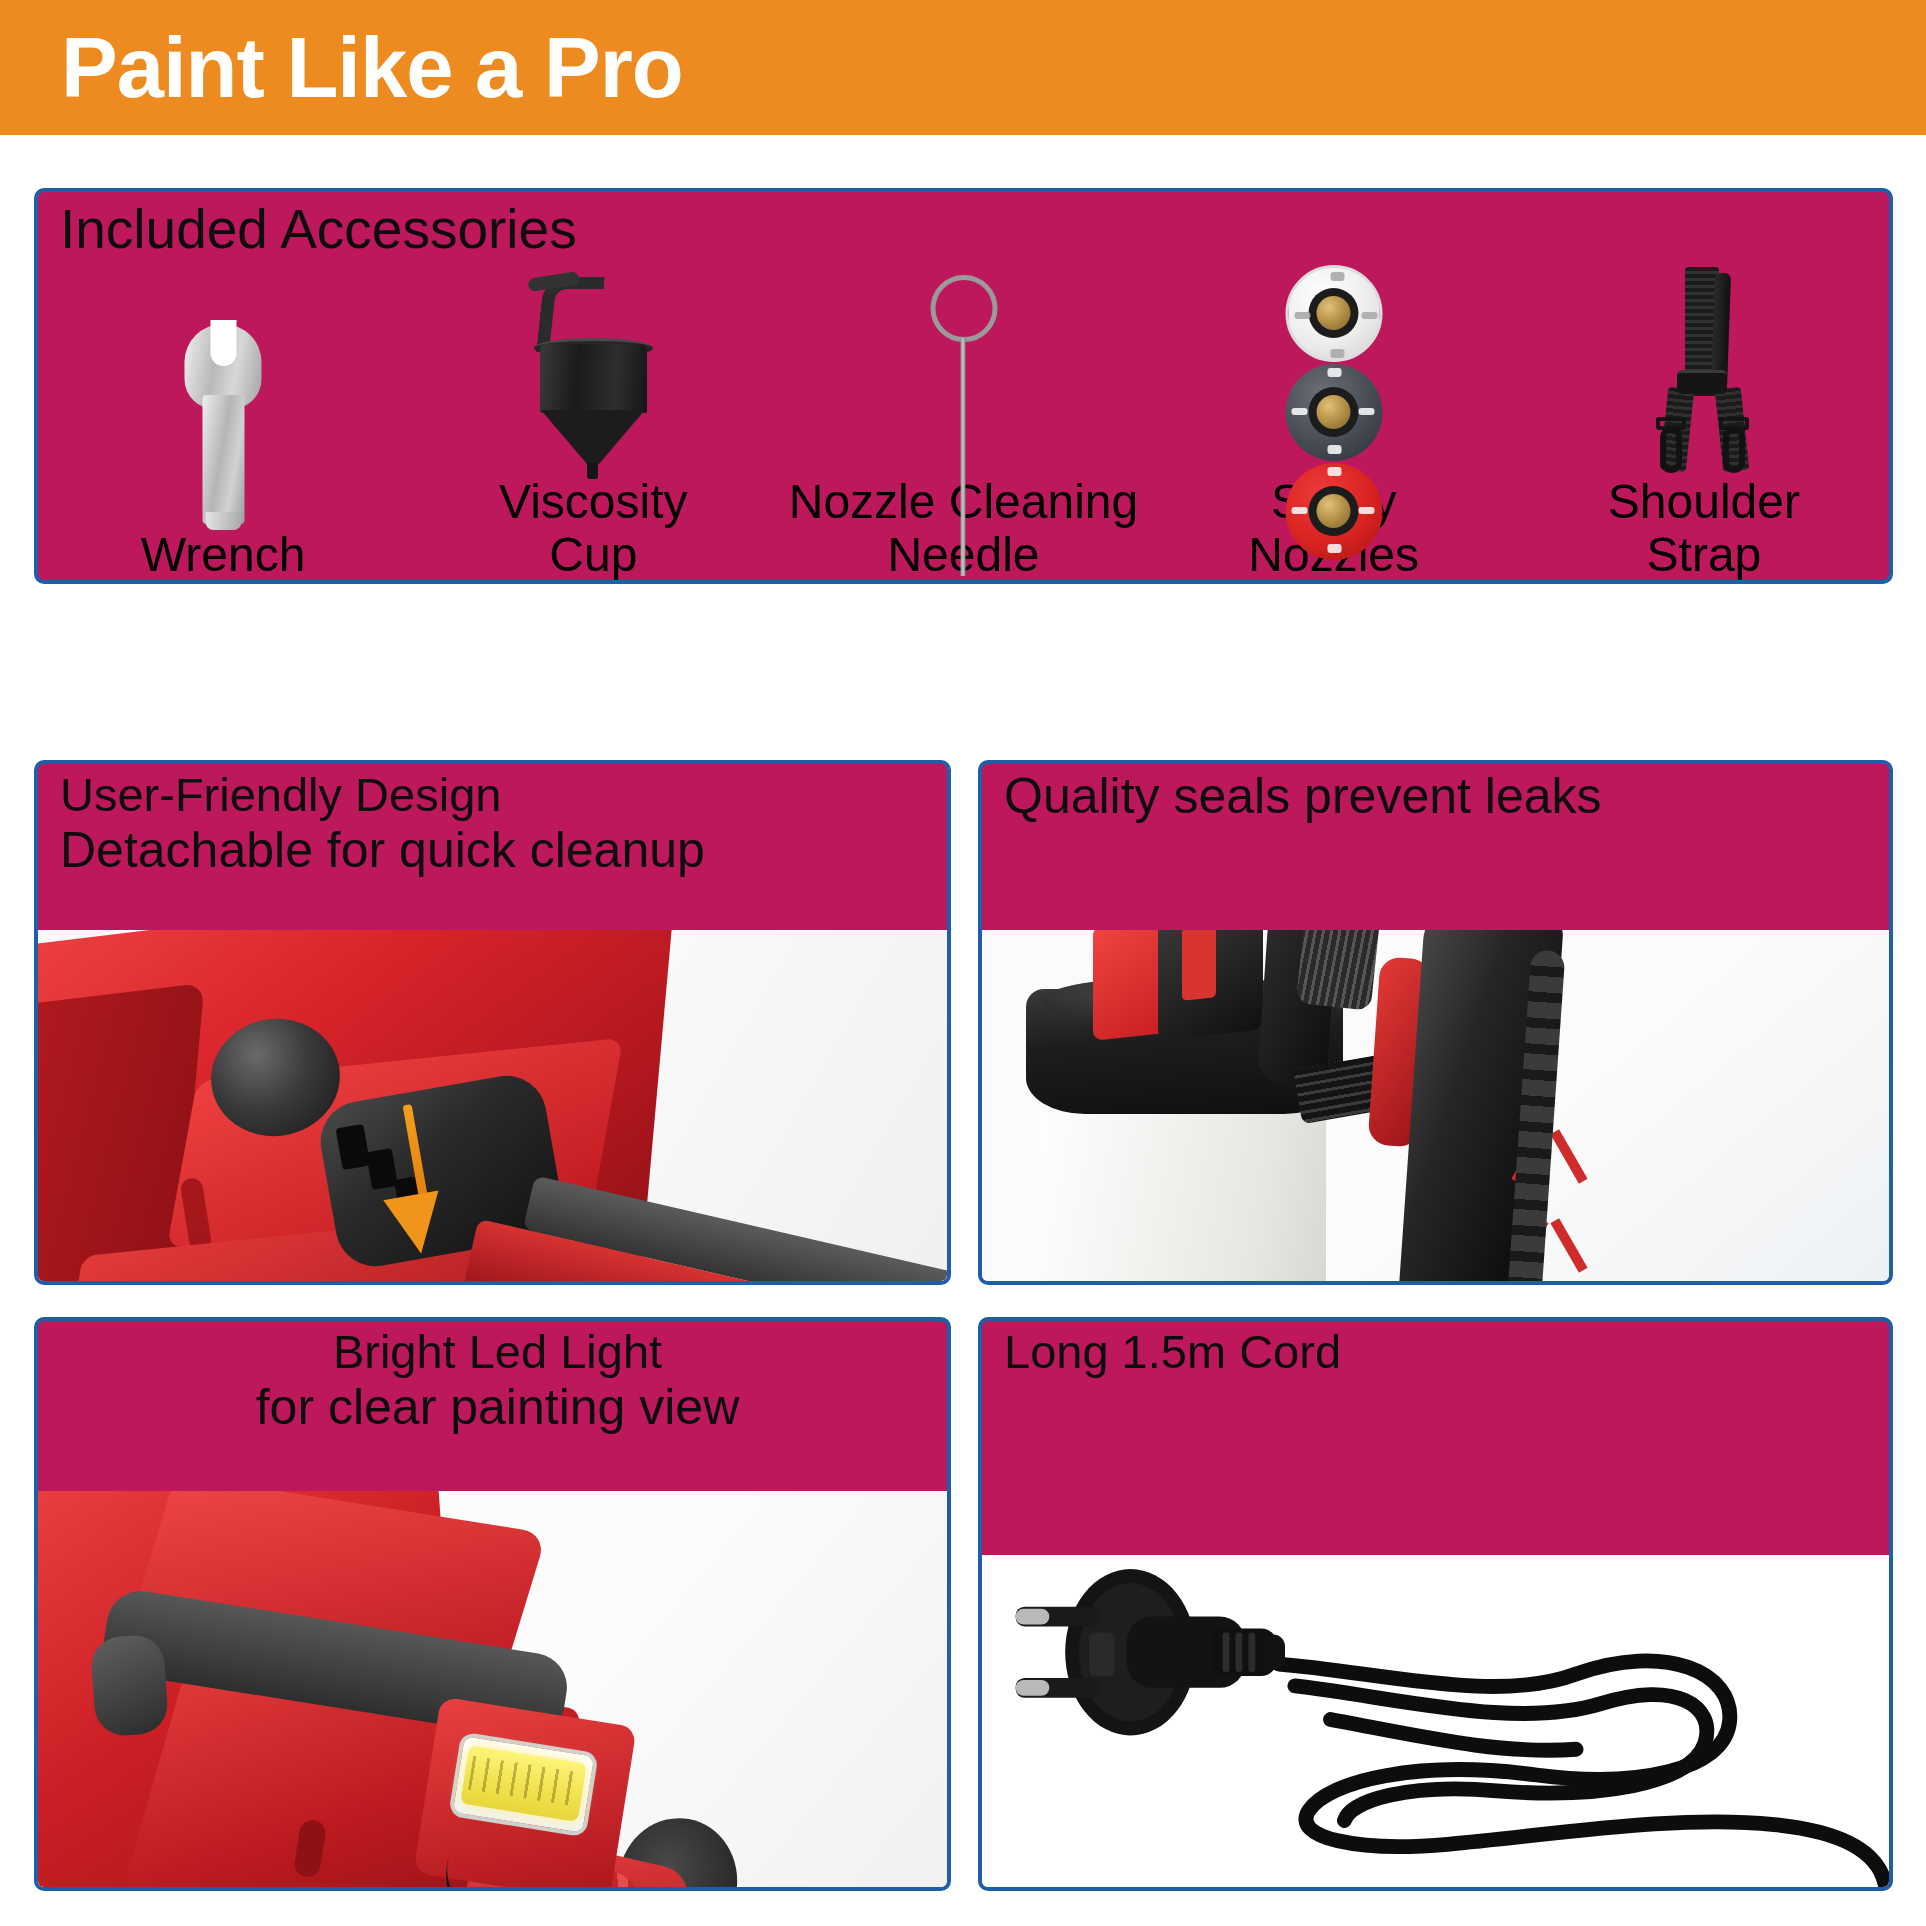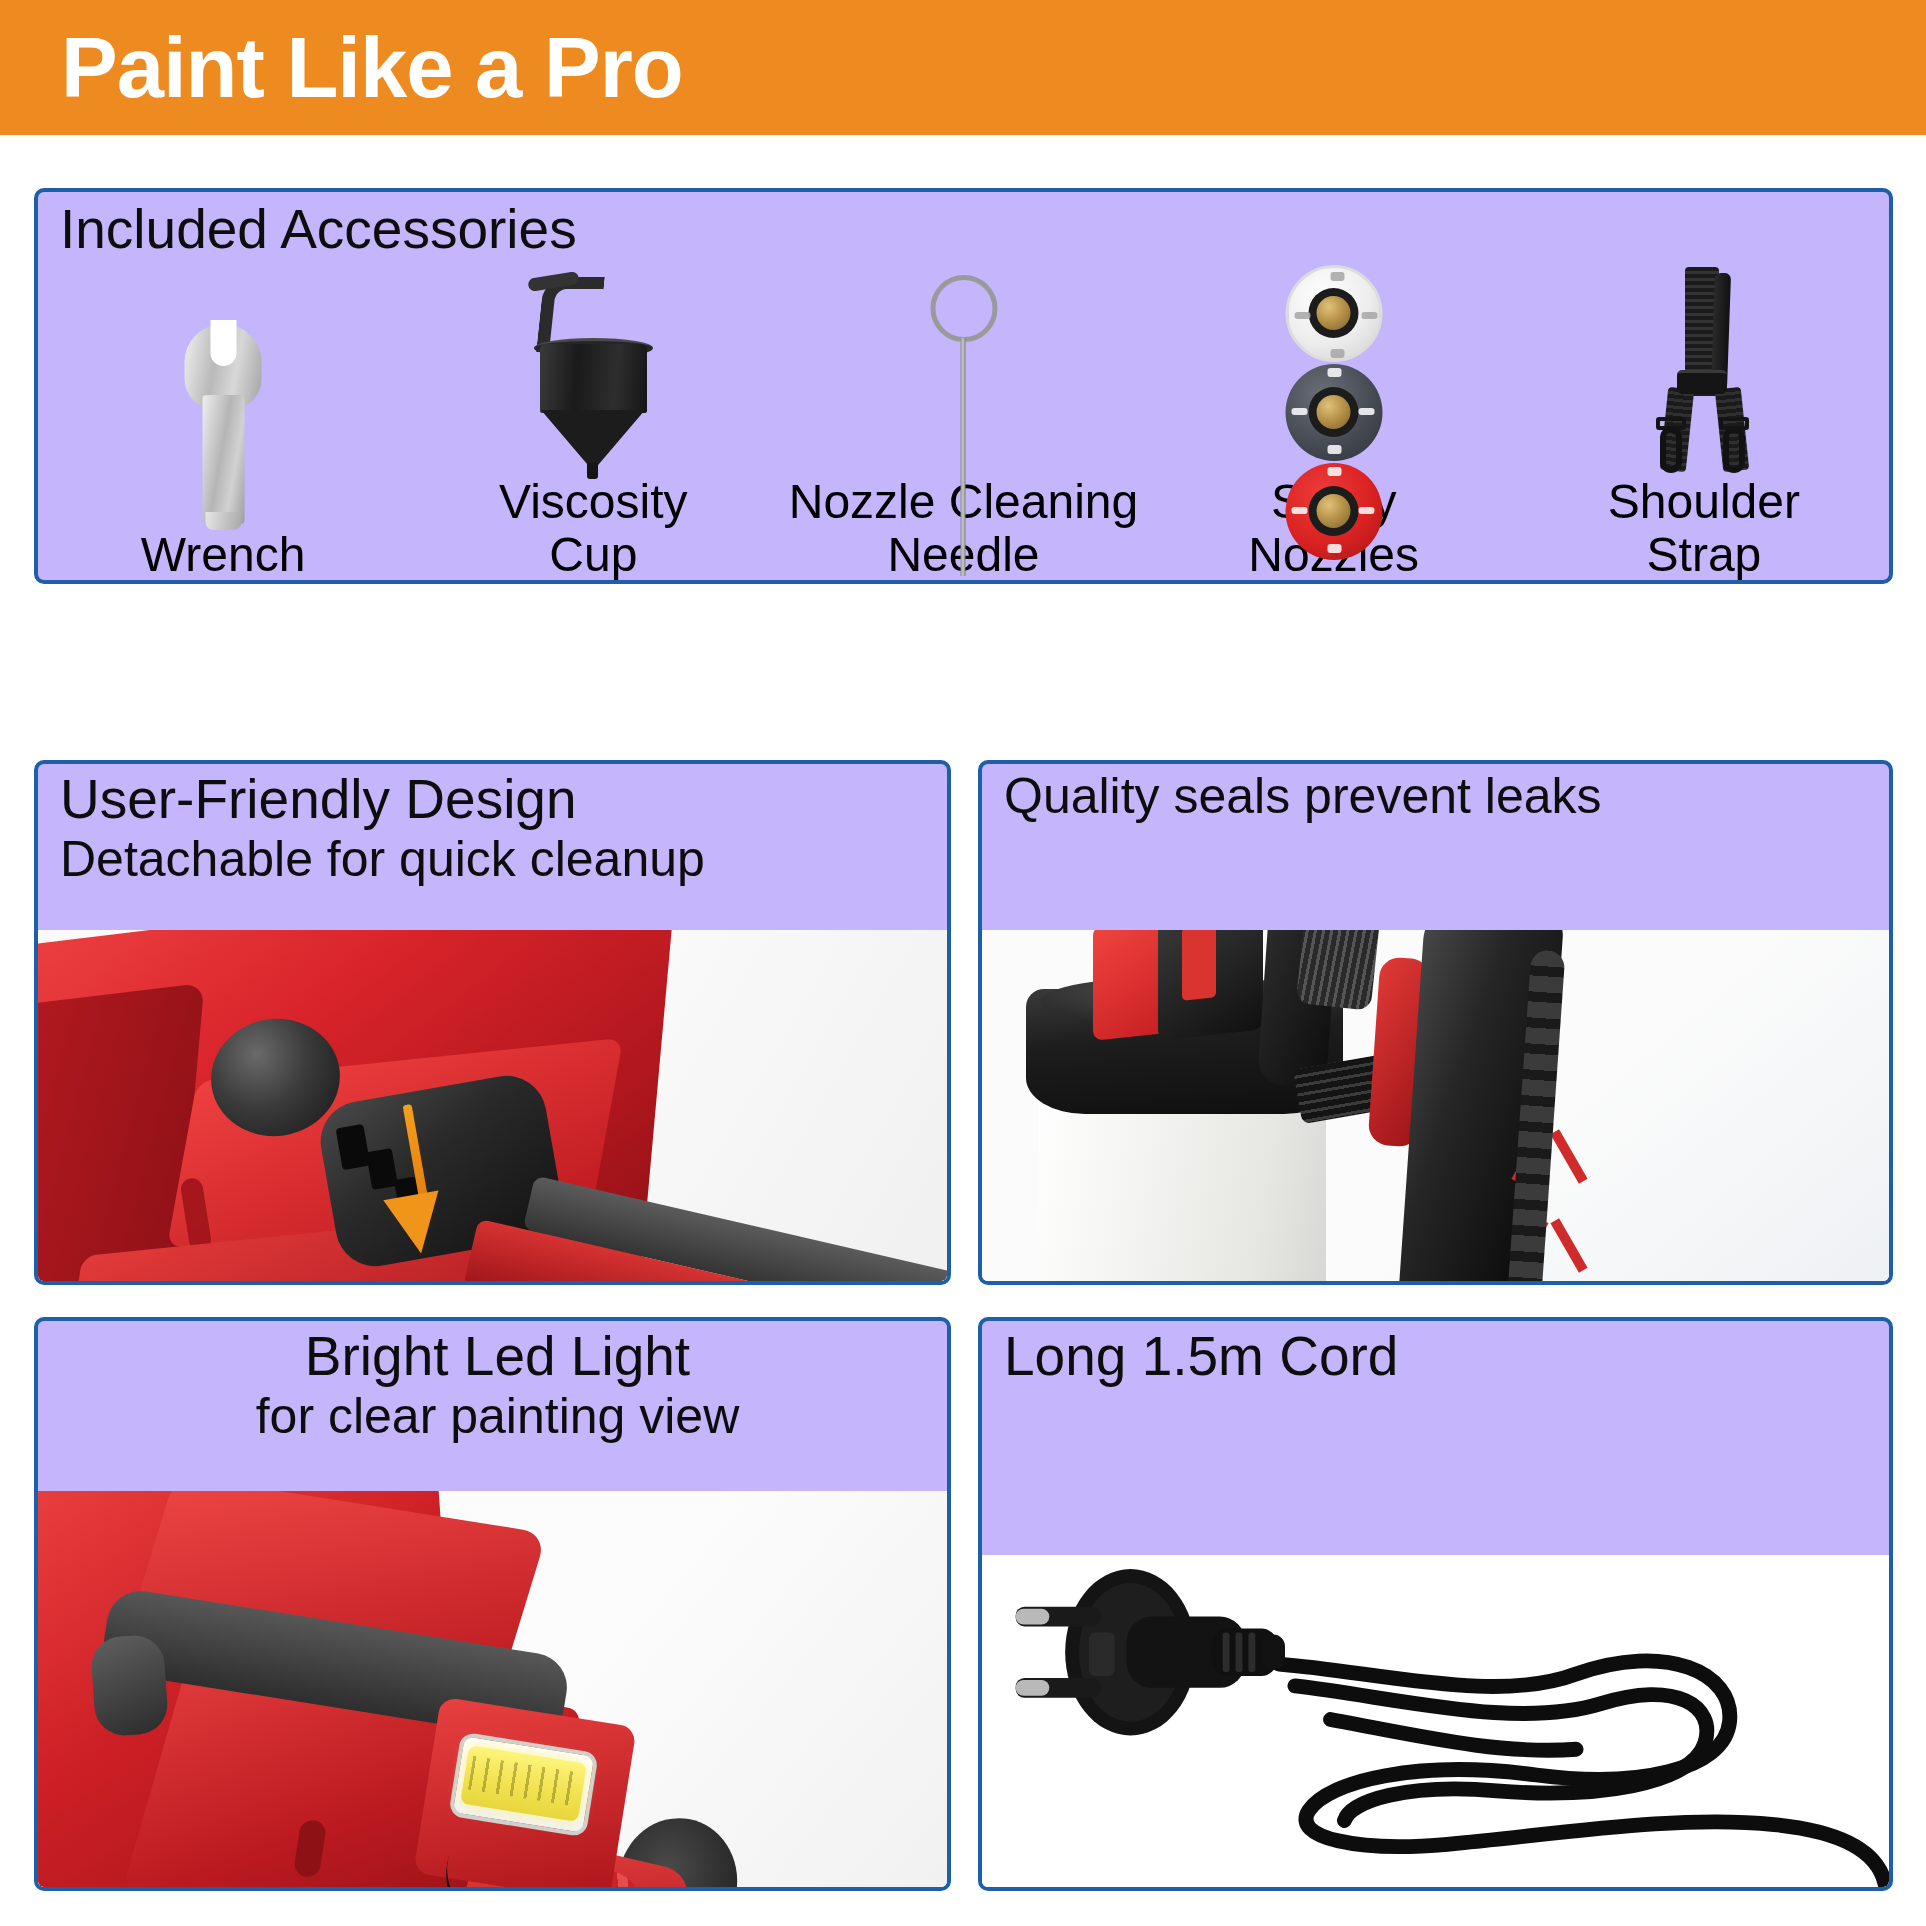--- a/index.html
+++ b/index.html
@@ -24,21 +24,21 @@
     font-weight: bold;
     letter-spacing: -1px;
     padding-left: 61px;
     line-height: 1;
     white-space: nowrap;
   }
 
   
   .card {
     position: absolute;
-    background: #c4b5fd;
+    background: #be185d;
     border: 4px solid #1F5FA8;
     border-radius: 10px;
     overflow: hidden;
   }
 
   
   .acc-panel { left: 34px; top: 188px; width: 1859px; height: 396px; }
   .acc-title {
     position: absolute; left: 22px; top: 6px;
     font-size: 55px; color: #0d0d0d; line-height: 1.15;
@@ -220,21 +220,21 @@
     position: absolute; width: 30px; height: 13px;
     border: 4px solid #141414; border-radius: 3px;
   }
   .st-ring-l { left: 36px; top: 150px; }
   .st-ring-r { left: 99px; top: 150px; }
 
   
   .feat { }
   .feat-text { position: absolute; left: 22px; top: 4px; right: 12px; }
   .feat-h {
-    font-size: 55px; color: #0d0d0d; line-height: 1.14; white-space: nowrap;
+    font-size: 47px; color: #0d0d0d; line-height: 1.14; white-space: nowrap;
   }
   .feat-sub {
     font-size: 50px; color: #0d0d0d; line-height: 1.14;
   }
   .feat-photo {
     position: absolute; left: 0; right: 0; bottom: 0;
     overflow: hidden; background: #ffffff;
   }
 
   .card-uf   { left: 34px;   top: 760px;  width: 917px;  height: 525px; }

